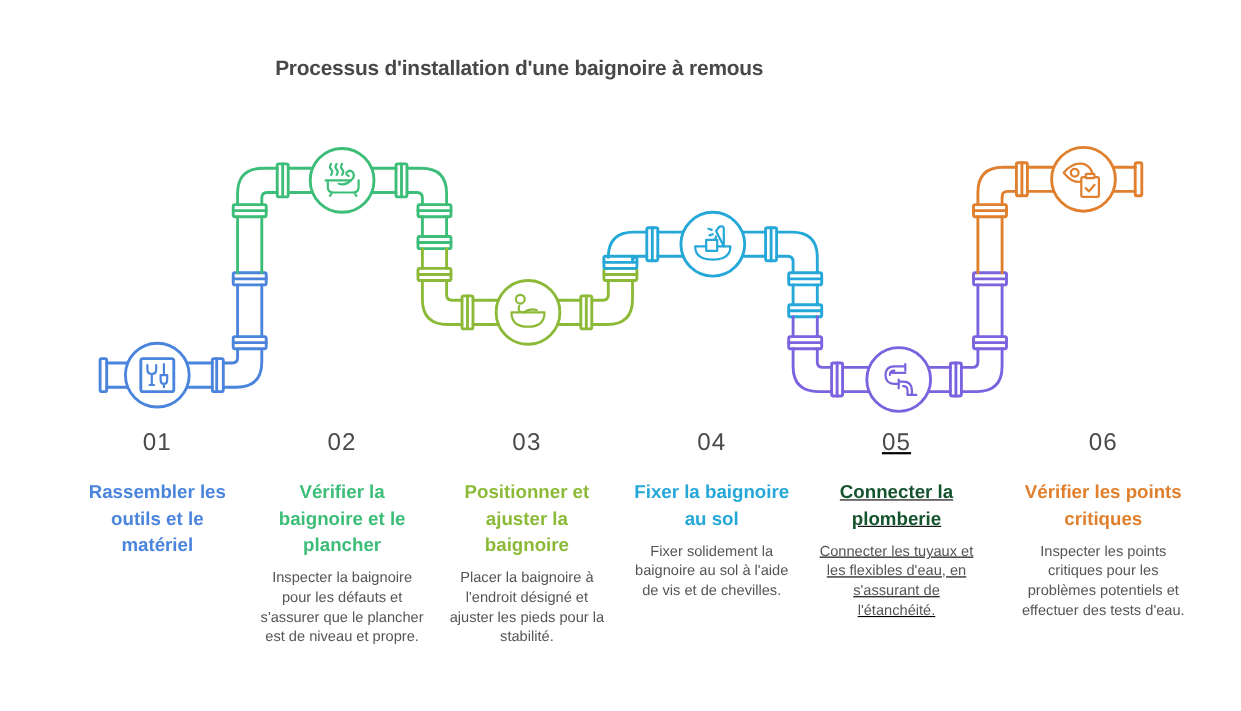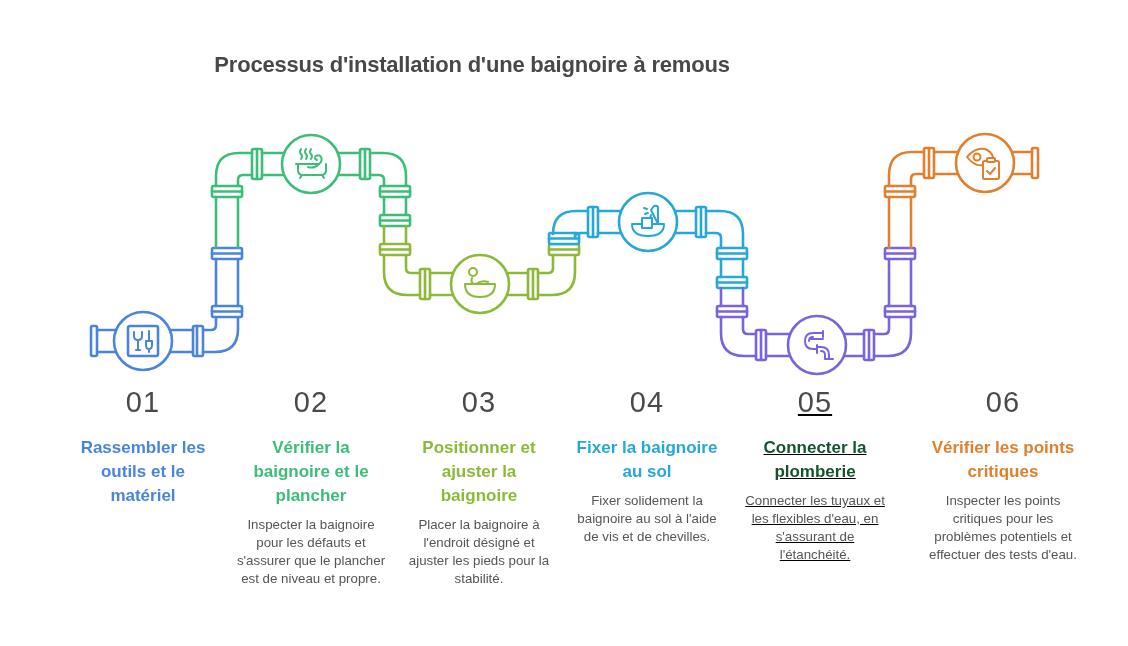--- a/index.html
+++ b/index.html
@@ -1,20 +1,20 @@
 <!DOCTYPE html>
 <html><head>
 <meta charset="utf-8">
 <style>
   html, body { margin:0; padding:0; background:#ffffff; }
   body { width:1128px; height:646px; position:relative; overflow:hidden; font-family:"Liberation Sans", sans-serif; }
-  #title { position:absolute; left:0; width:944px; top:52px; text-align:center; font-size:22px; font-weight:bold; color:#484848; letter-spacing:-0.2px; }
+  #title { position:absolute; left:0; width:944px; top:52px; text-align:center; font-size:19px; font-weight:bold; color:#484848; letter-spacing:-0.2px; }
   #pipes { position:absolute; left:0; top:0; }
   .step { position:absolute; top:384px; width:150px; text-align:center; }
-  .step .num { font-size:29px; color:#4a4a4a; font-weight:normal; line-height:36px; letter-spacing:1px; }
+  .step .num { font-size:22px; color:#4a4a4a; font-weight:normal; line-height:36px; letter-spacing:1px; }
   .step .head { margin-top:16px; font-size:17px; font-weight:bold; line-height:24px; }
   .step .desc { margin-top:8px; font-size:13.3px; color:#555555; line-height:18px; }
 </style>
 </head>
 <body>
 
 <div id="title">Processus d'installation d'une baignoire à remous</div>
 
 <svg id="pipes" width="1128" height="646" viewBox="0 0 1128 646" fill="none" stroke-width="2.6" stroke-linecap="round" stroke-linejoin="round">
 

